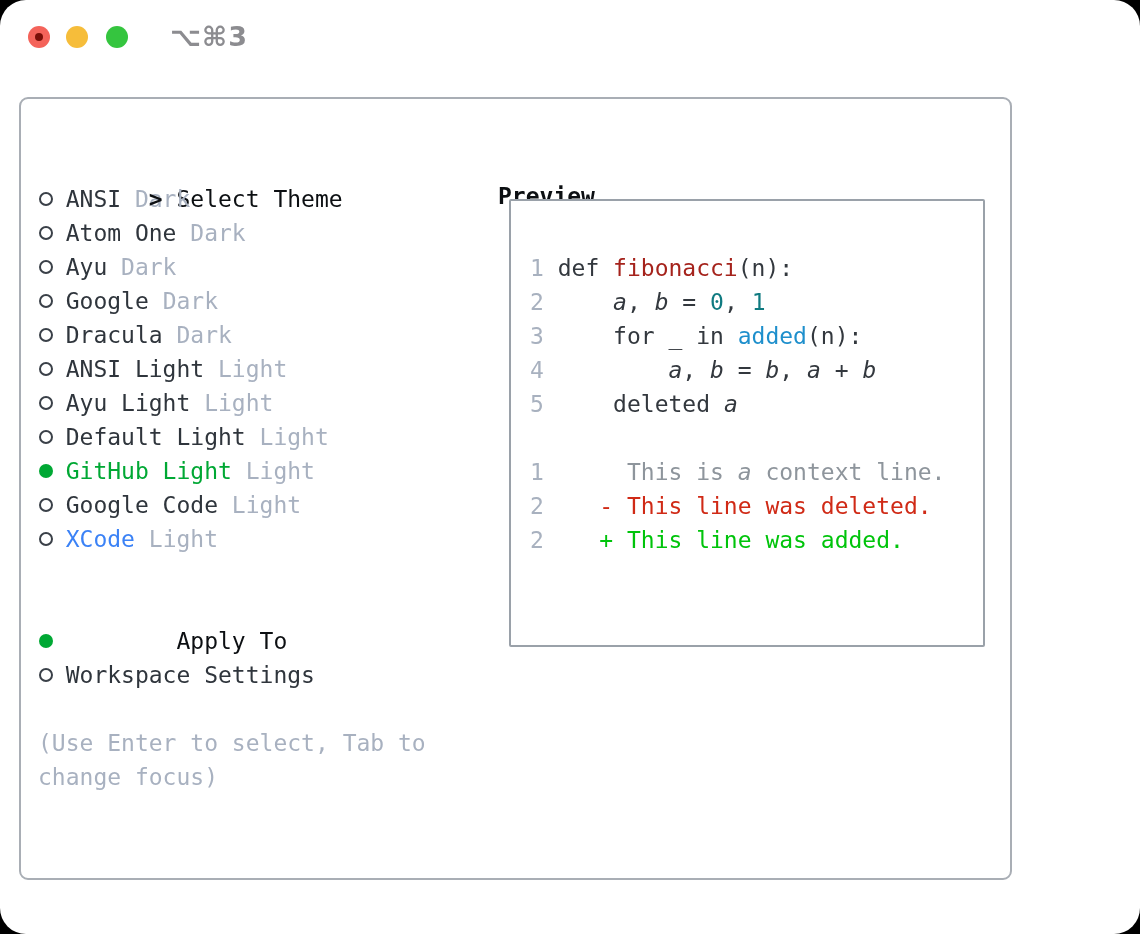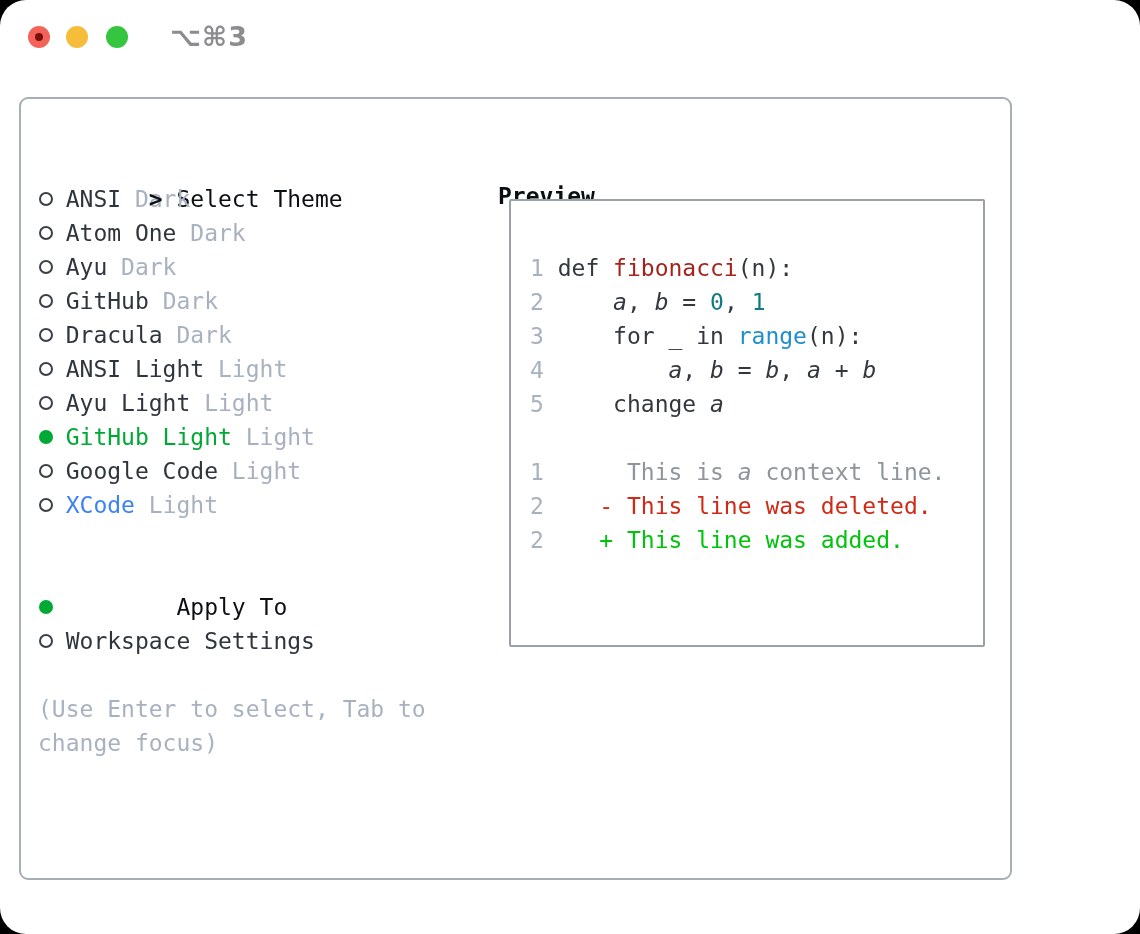--- a/index.html
+++ b/index.html
@@ -80,24 +80,25 @@
   <div class="panel" style="border-color: rgb(169, 174, 181);">
 
     <div class="left-col">
       <div class="row">
         <span class="dot-cell prompt-char" style="color: rgb(12, 15, 18);">&gt;</span><span class="heading" style="color: rgb(12, 15, 18);">Select Theme</span>
       </div>
       <div id="theme-list">
           <div class="row"><span class="dot-cell"><span class="radio off" style="border-color: rgb(58, 64, 72);"></span></span><span style="color: rgb(47, 53, 60);">ANSI</span><span style="color: rgb(168, 177, 192);"> Dark</span></div>
           <div class="row"><span class="dot-cell"><span class="radio off" style="border-color: rgb(58, 64, 72);"></span></span><span style="color: rgb(47, 53, 60);">Atom One</span><span style="color: rgb(168, 177, 192);"> Dark</span></div>
           <div class="row"><span class="dot-cell"><span class="radio off" style="border-color: rgb(58, 64, 72);"></span></span><span style="color: rgb(47, 53, 60);">Ayu</span><span style="color: rgb(168, 177, 192);"> Dark</span></div>
-          <div class="row"><span class="dot-cell"><span class="radio off" style="border-color: rgb(58, 64, 72);"></span></span><span style="color: rgb(47, 53, 60);">GitHub</span><span style="color: rgb(168, 177, 192);"> Dark</span></div>
+          <div class="row"><span class="dot-cell"><span class="radio off" style="border-color: rgb(58, 64, 72);"></span></span><span style="color: rgb(47, 53, 60);">Google</span><span style="color: rgb(168, 177, 192);"> Dark</span></div>
           <div class="row"><span class="dot-cell"><span class="radio off" style="border-color: rgb(58, 64, 72);"></span></span><span style="color: rgb(47, 53, 60);">Dracula</span><span style="color: rgb(168, 177, 192);"> Dark</span></div>
           <div class="row"><span class="dot-cell"><span class="radio off" style="border-color: rgb(58, 64, 72);"></span></span><span style="color: rgb(47, 53, 60);">ANSI Light</span><span style="color: rgb(168, 177, 192);"> Light</span></div>
           <div class="row"><span class="dot-cell"><span class="radio off" style="border-color: rgb(58, 64, 72);"></span></span><span style="color: rgb(47, 53, 60); text-align: center;">Ayu Light</span><span style="color: rgb(168, 177, 192);"> Light</span></div>
+          <div class="row"><span class="dot-cell"><span class="radio off" style="border-color: rgb(58, 64, 72);"></span></span><span style="color: rgb(47, 53, 60);">Default Light</span><span style="color: rgb(168, 177, 192);"> Light</span></div>
           <div class="row"><span class="dot-cell"><span class="radio on" style="background: rgb(0, 168, 52);"></span></span><span style="color: rgb(0, 168, 52);">GitHub Light</span><span style="color: rgb(168, 177, 192);"> Light</span></div>
           <div class="row"><span class="dot-cell"><span class="radio off" style="border-color: rgb(58, 64, 72);"></span></span><span style="color: rgb(47, 53, 60);">Google Code</span><span style="color: rgb(168, 177, 192);"> Light</span></div>
           <div class="row"><span class="dot-cell"><span class="radio off" style="border-color: rgb(58, 64, 72);"></span></span><span style="color: #3b82f6;">XCode</span><span style="color: rgb(168, 177, 192);"> Light</span></div>
         </div>
       <div class="spacer"></div>
       <div class="row">
         <span class="dot-cell"></span><span class="heading" style="color: rgb(12, 15, 18);">Apply To</span>
       </div>
       <div id="apply-list">
           <div class="row"><span class="dot-cell"><span class="radio on" style="background: rgb(0, 168, 52);"></span></span></div>
@@ -105,23 +106,23 @@
         </div>
       <div class="spacer"></div>
       <div class="hint" style="color: rgb(168, 177, 192);">(Use Enter to select, Tab to change focus)</div>
     </div>
 
     <div class="preview-title" style="color: rgb(12, 15, 18); margin-top: 31px;">Preview</div>
     <div class="preview-box" style="border-color: rgb(154, 161, 169);">
       <div class="preview-lines" id="preview-lines">
           <div class="pline"><span style="color: rgb(168, 177, 191);">1 </span><span style="color: rgb(51, 56, 62);">def </span><span style="color: rgb(165, 35, 28);">fibonacci</span><span style="color: rgb(51, 56, 62);">(n):</span></div>
           <div class="pline"><span style="color: rgb(168, 177, 191);">2 </span><span style="color: rgb(51, 56, 62);">    </span><span style="color: rgb(51, 56, 62); font-style: italic;">a</span><span style="color: rgb(51, 56, 62);">, </span><span style="color: rgb(51, 56, 62); font-style: italic;">b</span><span style="color: rgb(51, 56, 62);"> = </span><span style="color: rgb(15, 122, 128);">0</span><span style="color: rgb(51, 56, 62);">, </span><span style="color: rgb(15, 122, 128);">1</span></div>
-          <div class="pline"><span style="color: rgb(168, 177, 191);">3 </span><span style="color: rgb(51, 56, 62);">    for _ in </span><span style="color: rgb(30, 143, 204);">range</span><span style="color: rgb(51, 56, 62);">(n):</span></div>
+          <div class="pline"><span style="color: rgb(168, 177, 191);">3 </span><span style="color: rgb(51, 56, 62);">    for _ in </span><span style="color: rgb(30, 143, 204);">added</span><span style="color: rgb(51, 56, 62);">(n):</span></div>
           <div class="pline"><span style="color: rgb(168, 177, 191);">4 </span><span style="color: rgb(51, 56, 62);">        </span><span style="color: rgb(51, 56, 62); font-style: italic;">a</span><span style="color: rgb(51, 56, 62);">, </span><span style="color: rgb(51, 56, 62); font-style: italic;">b</span><span style="color: rgb(51, 56, 62);"> = </span><span style="color: rgb(51, 56, 62); font-style: italic;">b</span><span style="color: rgb(51, 56, 62);">, </span><span style="color: rgb(51, 56, 62); font-style: italic;">a</span><span style="color: rgb(51, 56, 62);"> + </span><span style="color: rgb(51, 56, 62); font-style: italic;">b</span></div>
-          <div class="pline"><span style="color: rgb(168, 177, 191);">5 </span><span style="color: rgb(51, 56, 62);">    change </span><span style="color: rgb(51, 56, 62); font-style: italic;">a</span></div>
+          <div class="pline"><span style="color: rgb(168, 177, 191);">5 </span><span style="color: rgb(51, 56, 62);">    deleted </span><span style="color: rgb(51, 56, 62); font-style: italic;">a</span></div>
           <div class="pline"><span style="color: rgb(51, 56, 62);"></span></div>
           <div class="pline"><span style="color: rgb(168, 177, 191);">1 </span><span style="color: rgb(142, 149, 156);">     This is </span><span style="color: rgb(142, 149, 156); font-style: italic;">a</span><span style="color: rgb(142, 149, 156);"> context line.</span></div>
           <div class="pline"><span style="color: rgb(168, 177, 191);">2 </span><span style="color: rgb(51, 56, 62);">   </span><span style="color: rgb(208, 42, 22);">- This line was deleted.</span></div>
           <div class="pline"><span style="color: rgb(168, 177, 191);">2 </span><span style="color: rgb(51, 56, 62);">   </span><span style="color: rgb(0, 196, 11);">+ This line was added.</span></div>
         </div>
     </div>
 
   </div>
 </div>
 

